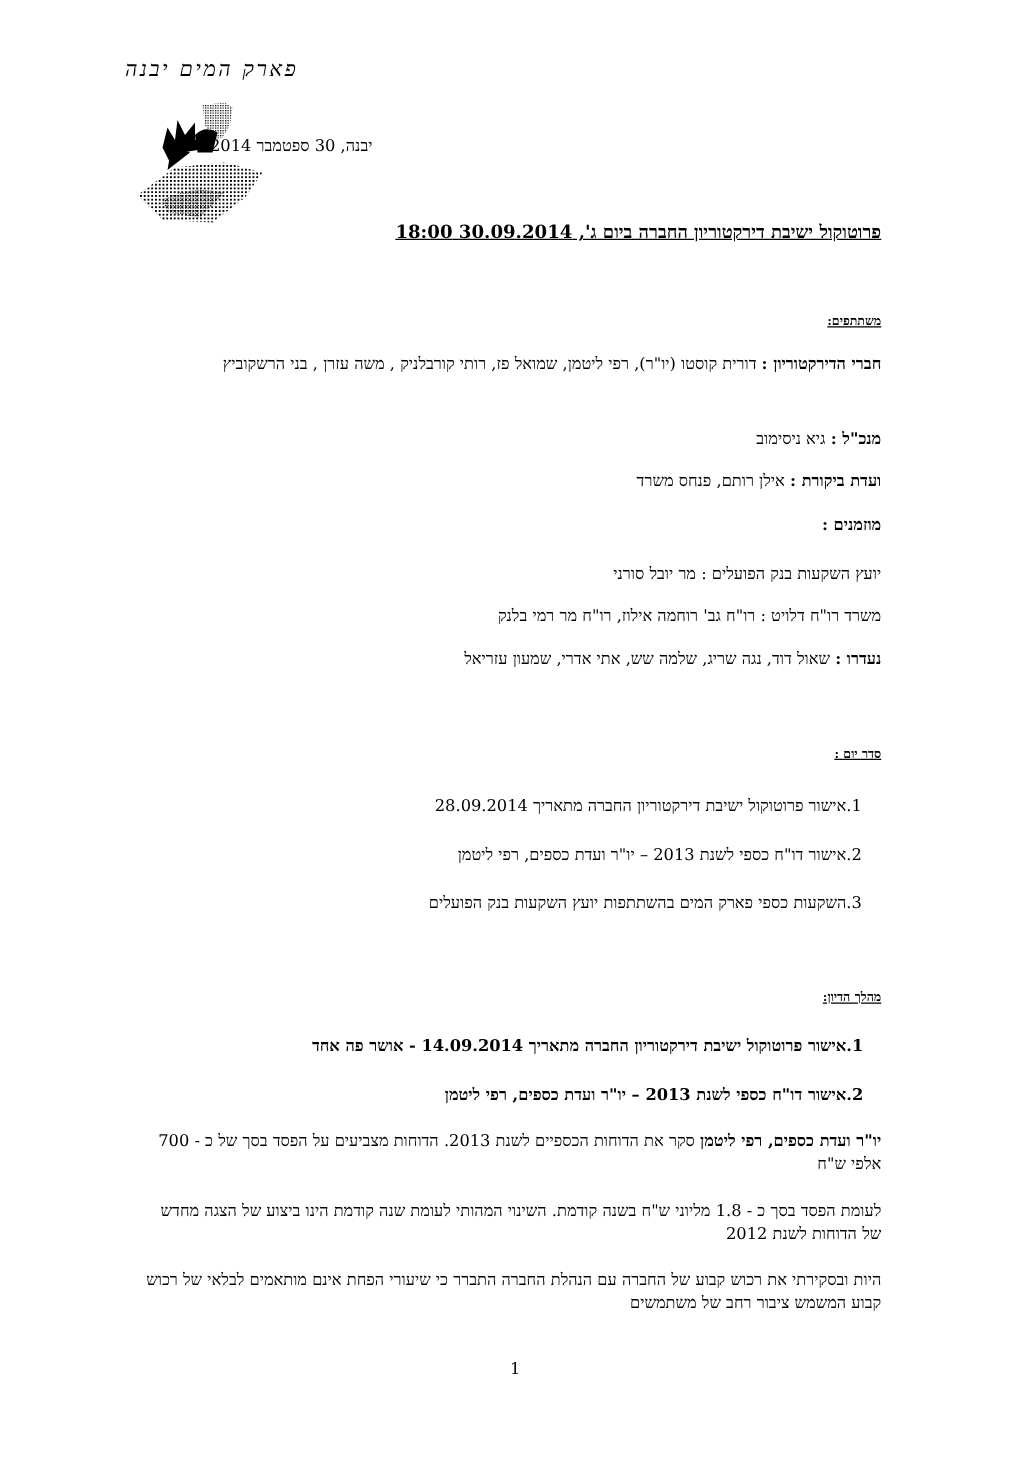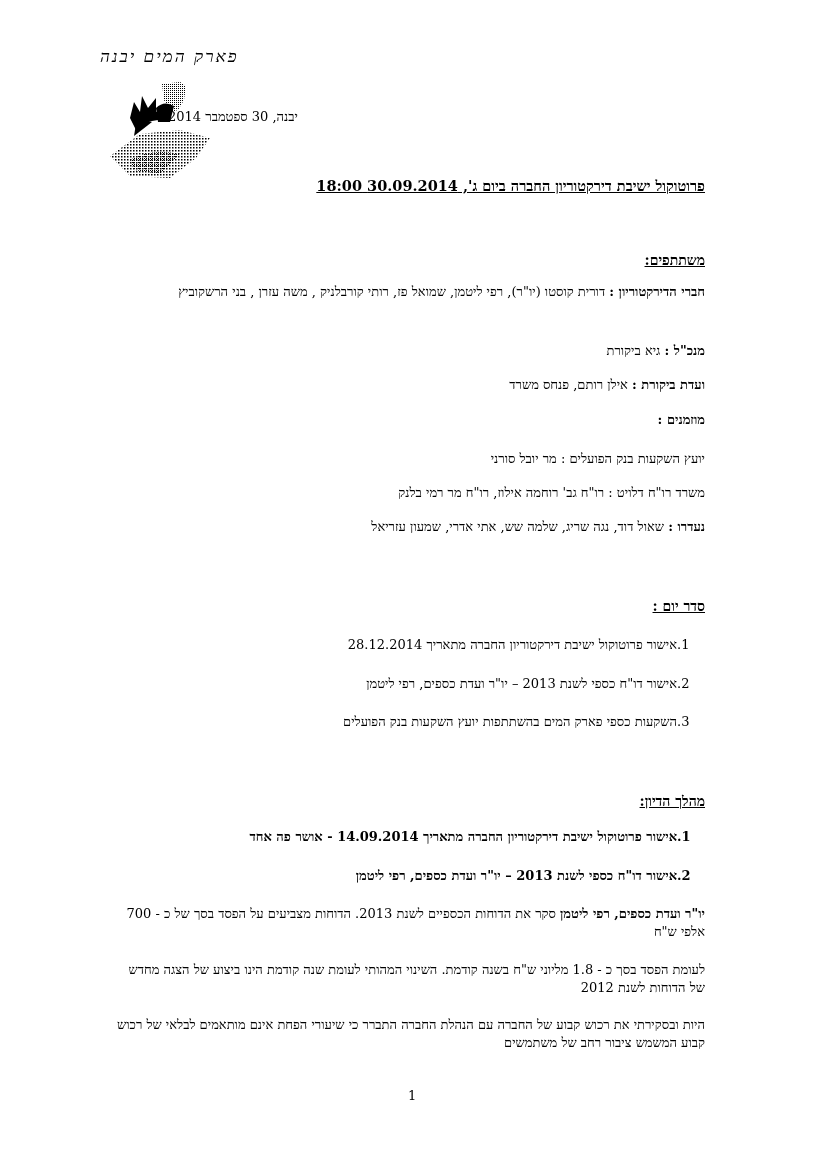--- a/index.html
+++ b/index.html
@@ -4,21 +4,21 @@
 <style>
   html, body { margin:0; padding:0; background:#fff; }
   body { width:827px; height:1169px; position:relative; overflow:hidden;
          font-family:"DejaVu Serif", "Liberation Serif", serif; color:#000; }
   .abs { position:absolute; }
   .rtl { direction:rtl; text-align:right; unicode-bidi:plaintext; }
   .brand { left:100px; top:46px; width:170px; font-size:17px; font-style:italic; letter-spacing:2px; text-align:left; direction:rtl; }
   .logo { left:100px; top:78px; width:140px; height:112px; }
   .date { left:140px; top:109px; width:158px; font-size:13px; white-space:nowrap; }
   .title { right:122px; top:177px; font-size:14.5px; font-weight:bold; text-decoration:underline; white-space:nowrap;text-align:center; }
-  .h { font-size:14px; font-weight:bold; text-decoration:underline; white-space:nowrap; }
+  .h { font-size:10px; font-weight:bold; text-decoration:underline; white-space:nowrap; }
   .line { font-size:13px; white-space:nowrap; }
   .b { font-weight:bold; }
   .para { right:122px; width:590px; font-size:13px; line-height:18px; }
   .num { display:inline-block; width:28px; text-align:left; }
   .pageno { left:408px; top:1088px; font-size:13px; }
 </style>
 </head>
 <body>
 
 <div class="abs brand">פארק המים יבנה</div>
@@ -46,40 +46,40 @@
 
 <div class="abs title rtl">פרוטוקול  ישיבת דירקטוריון החברה  ביום ג', 30.09.2014 18:00</div>
 
 <div class="abs h rtl" style="right:122px; top:252px;">משתתפים:</div>
 
 <div class="abs para rtl" style="top:283px;">
   <span class="b">חברי הדירקטוריון :</span><span> דורית קוסטו (יו"ר),  רפי ליטמן, שמואל פז, רותי קורבלניק , משה עזרן , בני הרשקוביץ</span>
 </div>
 
 <div class="abs line rtl" style="right:122px; top:343px;">
-  <span class="b">מנכ"ל  :</span><span> גיא ביקורת</span>
+  <span class="b">מנכ"ל  :</span><span> גיא ניסימוב</span>
 </div>
 
 <div class="abs line rtl" style="right:122px; top:377px;">
   <span class="b">ועדת ביקורת :</span><span> אילן רותם, פנחס משרד</span>
 </div>
 
 <div class="abs line rtl b" style="right:122px; top:412px;">מוזמנים :</div>
 
 <div class="abs line rtl" style="right:122px; top:451px;">יועץ השקעות בנק הפועלים : מר יובל סורני</div>
 <div class="abs line rtl" style="right:122px; top:485px;">משרד רו"ח דלויט : רו"ח גב' רוחמה אילוז, רו"ח מר רמי בלנק</div>
 
 <div class="abs line rtl" style="right:122px; top:519px;">
   <span class="b">נעדרו :</span><span> שאול דוד, נגה שריג, שלמה שש, אתי אדרי, שמעון עזריאל</span>
 </div>
 
 <div class="abs h rtl" style="right:122px; top:598px;">סדר יום :</div>
 
 <div class="abs line rtl" style="right:122px; top:637px;">
-  <span class="num">1.</span><span>אישור פרוטוקול ישיבת דירקטוריון החברה מתאריך 28.12.2014</span>
+  <span class="num">1.</span><span>אישור פרוטוקול ישיבת דירקטוריון החברה מתאריך 28.09.2014</span>
 </div>
 <div class="abs line rtl" style="right:122px; top:676px;">
   <span class="num">2.</span><span>אישור דו"ח כספי לשנת  2013 – יו"ר ועדת כספים, רפי ליטמן</span>
 </div>
 <div class="abs line rtl" style="right:122px; top:714px;">
   <span class="num">3.</span><span>השקעות כספי פארק המים בהשתתפות יועץ השקעות בנק הפועלים</span>
 </div>
 
 <div class="abs h rtl" style="right:122px; top:793px;margin-left:17px;">מהלך הדיון:</div>
 

